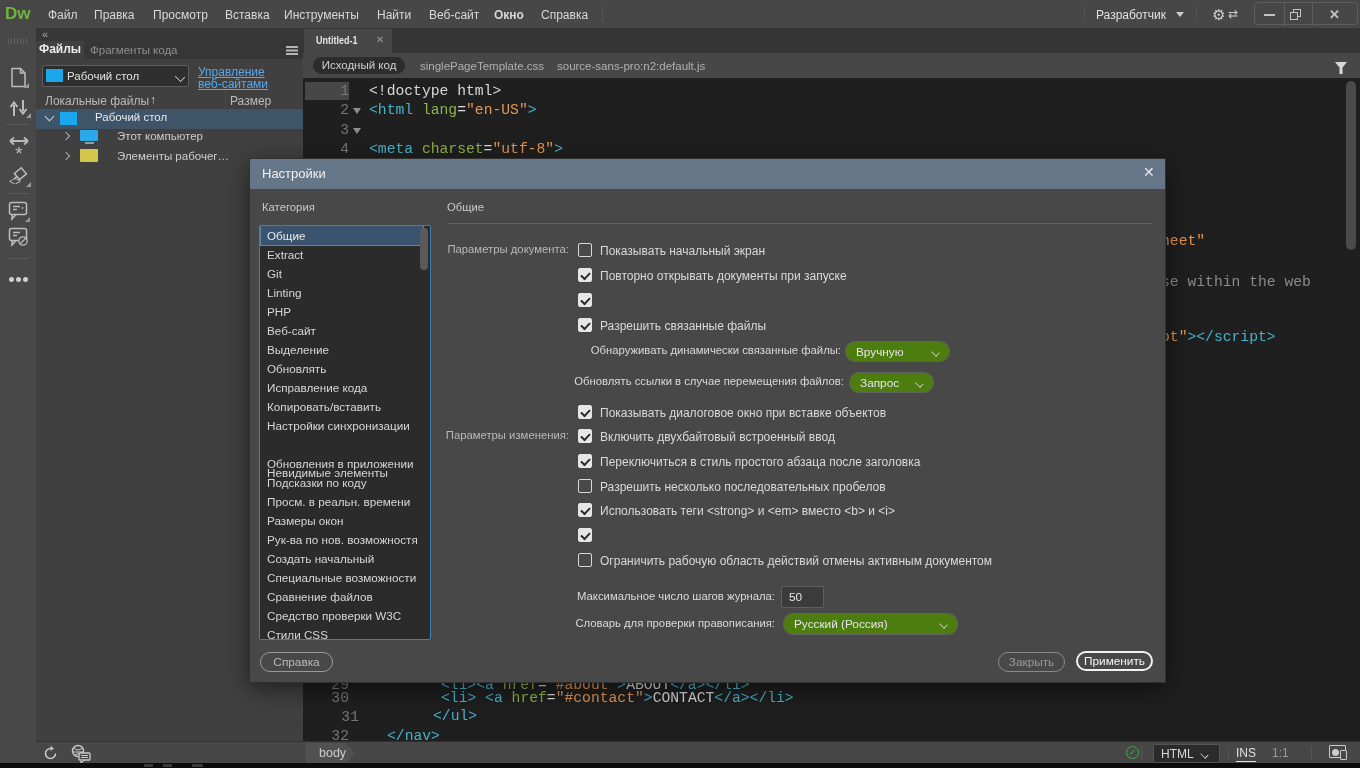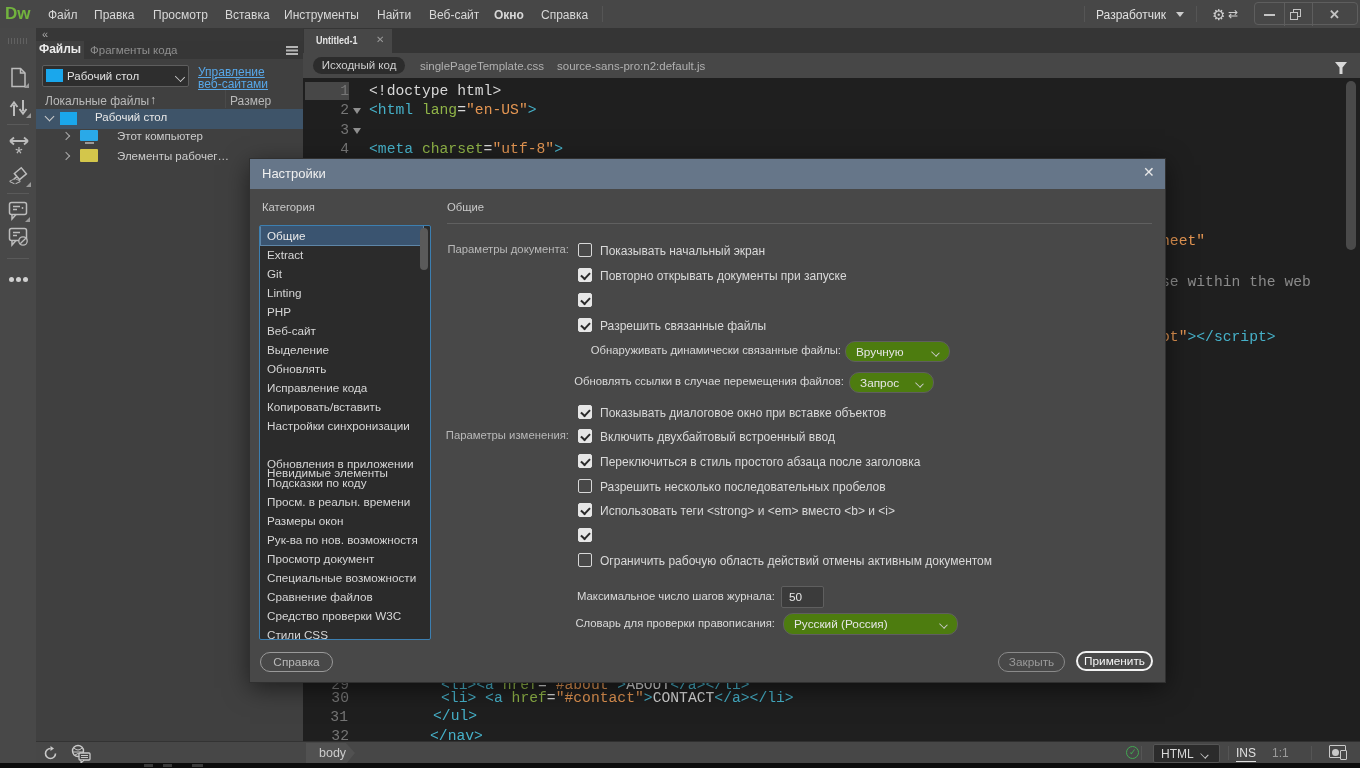--- a/index.html
+++ b/index.html
@@ -230,26 +230,26 @@
       <div class="cl" style="left:66px; top:24px;"><span class="tag">&lt;html</span> <span class="attr">lang</span>=<span class="val">"en-US"</span><span class="tag">&gt;</span></div>
       <div class="cl" style="left:75px; top:44px;margin-top:38px;"><span class="tag">&lt;head&gt;</span></div>
       <div class="cl" style="left:66px; top:63px;"><span class="tag">&lt;meta</span> <span class="attr">charset</span>=<span class="val">"utf-8"</span><span class="tag">&gt;</span></div>
 
       <div class="cl" style="left:858px; top:155px;"><span class="val">heet"</span></div>
       <div class="cl" style="left:858px; top:196px;"><span class="cmt">se within the web</span></div>
       <div class="cl" style="left:858px; top:251px;"><span class="val">ot"</span><span class="tag">&gt;&lt;/script&gt;</span></div>
 
       <div class="gut" style="left:2px; top:599px;">29</div>
       <div class="gut" style="left:2px; top:612px;">30</div>
-      <div class="gut" style="left:1px; top:631px;">31</div>
+      <div class="gut" style="left:12px; top:631px;">31</div>
       <div class="gut" style="left:2px; top:650px;">32</div>
       <div class="cl" style="left:138px; top:599px;"><span class="tag">&lt;li&gt;&lt;a</span> <span class="attr">href</span>=<span class="val">"#about"</span><span class="tag">&gt;</span>ABOUT<span class="tag">&lt;/a&gt;&lt;/li&gt;</span></div>
       <div class="cl" style="left:138px; top:612px;"><span class="tag">&lt;li&gt;</span> <span class="tag">&lt;a</span> <span class="attr">href</span>=<span class="val">"#contact"</span><span class="tag">&gt;</span>CONTACT<span class="tag">&lt;/a&gt;&lt;/li&gt;</span></div>
       <div class="cl" style="left:130px; top:630px;"><span class="tag">&lt;/ul&gt;</span></div>
-      <div class="cl" style="left:84px; top:650px;margin-left:43px;"><span class="tag">&lt;/nav&gt;</span></div>
+      <div class="cl" style="left:84px; top:650px;"><span class="tag">&lt;/nav&gt;</span></div>
 
       <div class="abs" style="left:1043px; top:3px; width:10px; height:169px; background:#4a4a4a; border-radius:5px;"></div>
     </div>
     <div id="statusbar">
       <div class="abs" style="left:3px; top:1px; width:49px; height:21px; background:#515151; clip-path:polygon(0 0, 40px 0, 49px 10px, 40px 21px, 0 21px);"></div>
       <div class="abs" style="left:16px; top:4px; font-size:12.5px; color:#cccccc;">body</div>
       <div class="abs" style="left:823px; top:4px; width:13px; height:13px; border:1.5px solid #42a852; border-radius:50%;"></div>
       <div class="abs" style="left:826px; top:5px; font-size:9px; color:#42a852;">✓</div>
       <div class="abs" style="left:850px; top:2px; width:67px; height:19px; background:#2b2b2b; border:1px solid #555; border-radius:2px;"></div>
       <div class="abs" style="left:858px; top:5px; font-size:12px; color:#d8d8d8;">HTML</div>
@@ -291,21 +291,21 @@
         <div class="cat" style="top:133px;">Обновлять</div>
         <div class="cat" style="top:152px;">Исправление кода</div>
         <div class="cat" style="top:171px;">Копировать/вставить</div>
         <div class="cat" style="top:190px;">Настройки синхронизации</div>
         <div class="cat" style="top:209px;margin-top:28px;">Невидимые элементы</div>
         <div class="cat" style="top:228px;">Обновления в приложении</div>
         <div class="cat" style="top:247px;">Подсказки по коду</div>
         <div class="cat" style="top:266px;">Просм. в реальн. времени</div>
         <div class="cat" style="top:285px;">Размеры окон</div>
         <div class="cat" style="top:304px;">Рук-ва по нов. возможностя</div>
-        <div class="cat" style="top:323px;">Просмотр документ</div>
+        <div class="cat" style="top:323px;">Создать начальный</div>
         <div class="cat" style="top:342px;">Специальные возможности</div>
         <div class="cat" style="top:361px;">Сравнение файлов</div>
         <div class="cat" style="top:380px;">Средство проверки W3C</div>
         <div class="cat" style="top:399px;">Стили CSS</div>
         <div class="abs" style="left:160px; top:2px; width:8px; height:42px; background:#5a5a5a; border-radius:4px;"></div>
       </div>
 
       <div class="dlglabel" style="right:596px; top:54px;">Параметры документа:</div>
       <div class="dlglabel" style="right:596px; top:240px;">Параметры изменения:</div>
 

